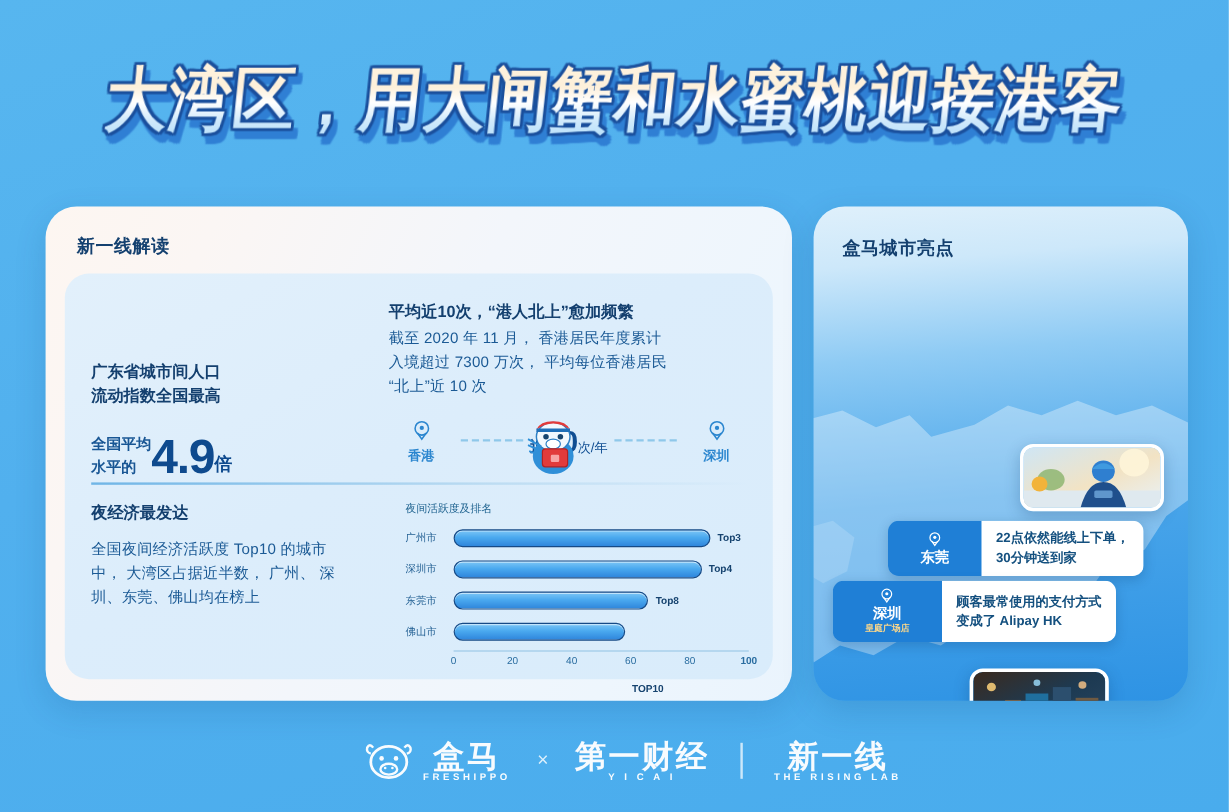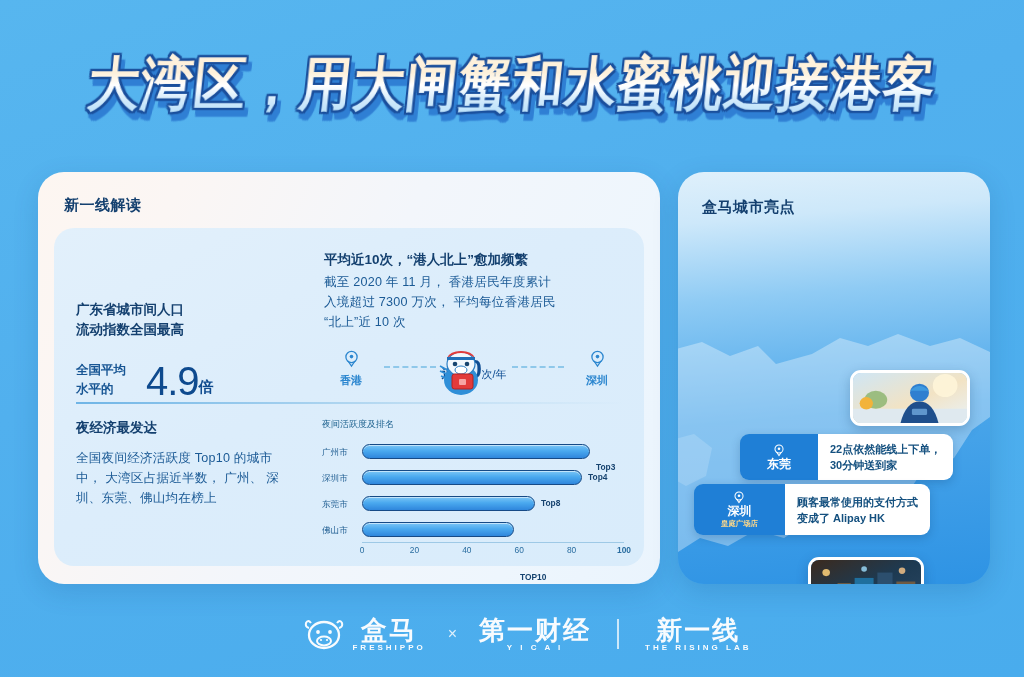--- a/index.html
+++ b/index.html
@@ -56,22 +56,22 @@
 
   .blk-title {
     font-size: 13.5px; line-height: 20px; font-weight: 700; color: #14406f;
   }
   .stat-line { display: flex; align-items: flex-end; margin-top: 22px; }
   .stat-small {
     font-size: 12.5px; line-height: 16px; color: #185694; font-weight: 600;
     padding-bottom: 3px;
   }
   .stat-big {
-    font-size: 40px; line-height: 38px; font-weight: 400; color: #0e4a8e;
-    letter-spacing: -1px; margin-left: 20px;
+    font-size: 40px; line-height: 38px; font-weight: 700; color: #0e4a8e;
+    letter-spacing: -1px; margin-left: 0;
   }
   .stat-unit { font-size: 15px; font-weight: 700; color: #0e4a8e; padding-bottom: 3px; }
 
   .body-text {
     font-size: 12.6px; line-height: 20px; color: #1b5a95; margin-top: 2px;
     letter-spacing: .2px;
   }
 
   
   .route {
@@ -86,26 +86,26 @@
   .route-mid .j { font-size: 13px; font-weight: 700; }
   .route-mid .n { font-size: 25px; font-weight: 800; letter-spacing: -.5px; }
   .route-mid .u { font-size: 11px; font-weight: 400; }
   .mascot { position: absolute; left: 110px; top: 2px; width: 56px; height: 58px; }
 
   .divider {
     height: 2px; margin: 2px 0 14px 0;
     background: linear-gradient(90deg,#6fb5e6 0%, #bcdcf2 60%, rgba(188,220,242,0) 100%);
   }
 
-  .row-bot { display: flex; gap: 16px; }
+  .row-bot { display: flex; gap: 32px; }
   .chart-box { flex: 1; }
   .chart-cap { font-size: 9px; color: #1e628f; margin-bottom: 7px; }
 
   .bars { position: relative; }
-  .bar-row { display: flex; align-items: flex-end; height: 21px; margin-bottom: 5px; }
+  .bar-row { display: flex; align-items: center; height: 21px; margin-bottom: 5px; }
   .bar-label { width: 40px; font-size: 8.6px; color: #1f5d91; flex: none; }
   .bar-track { position: relative; flex: 1; height: 15px; }
   .bar-fill {
     height: 15px; border-radius: 8px;
     background: linear-gradient(180deg,#7cc6f6 0%, #4aa9ef 45%, #2f86dc 100%);
     border: 1.2px solid #164a86;
     box-shadow: inset 0 1px 0 rgba(255,255,255,.55);
   }
   .bar-tag {
     position: absolute; top: 2px; font-size: 8.4px; font-weight: 700; color: #16436f;
@@ -272,21 +272,21 @@
         </div>
       </div>
 
       <div class="chart-box">
         <div class="chart-cap">夜间活跃度及排名</div>
         <div class="bars" id="bars">
             <div class="bar-row">
               <div class="bar-label">广州市</div>
               <div class="bar-track">
                 <div class="bar-fill" style="width: 87%;"></div>
-                <div class="bar-tag" style="left: calc(87% + 6px); margin-top: 16px;">Top3</div>
+                <div class="bar-tag" style="left: calc(87% + 6px);">Top3</div>
               </div>
             </div>
             <div class="bar-row">
               <div class="bar-label">深圳市</div>
               <div class="bar-track">
                 <div class="bar-fill" style="width: 84%;"></div>
                 <div class="bar-tag" style="left: calc(84% + 6px);">Top4</div>
               </div>
             </div>
             <div class="bar-row">

